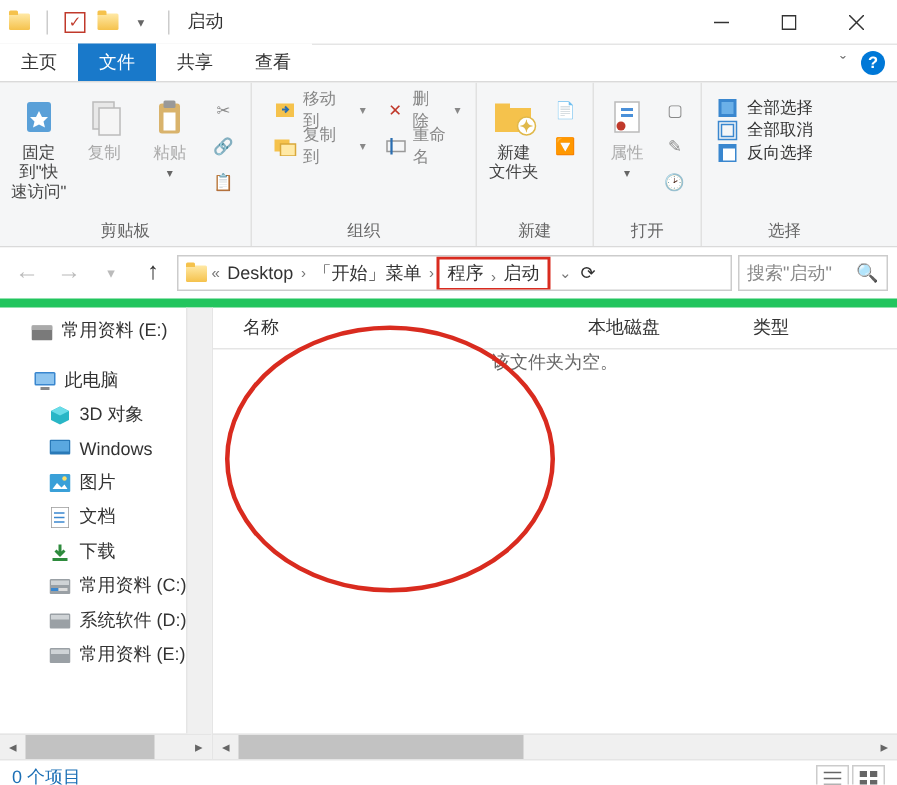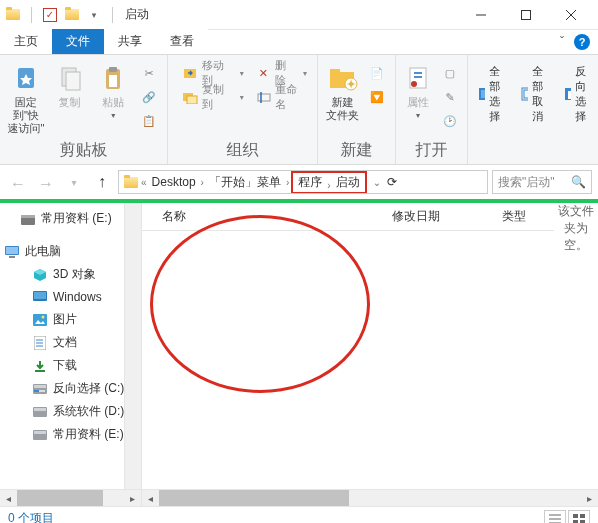--- a/index.html
+++ b/index.html
@@ -21,53 +21,53 @@
 .tabs-row { height:25px; background:#fff; display:flex; align-items:flex-end; border-bottom:1px solid #dadada; position:relative;}
 .tab { padding:4px 14px 4px; font-size:12px; color:#333; background:#fff; cursor:pointer;}
 .tab.active { background:#1979ca; color:#fff; }
 .ribbon-toggle { margin-left:auto; padding:4px 8px; color:#555; display:flex; align-items:center; gap:10px;}
 .help-circle { width:16px; height:16px; border-radius:50%; background:#0078d7; color:#fff; display:flex; align-items:center; justify-content:center; font-size:11px; font-weight:bold;}
 
 
 .ribbon { height:110px; background:#f5f6f7; display:flex; border-bottom:1px solid #dadada; }
 .rgroup { border-right:1px solid #e1e1e1; display:flex; flex-direction:column; padding:3px 6px 0; }
 .rgroup-body { flex:1; display:flex; align-items:flex-start; gap:4px; }
-.rgroup-label { text-align:center; font-size:16px; color:#666; padding:2px 0 3px; }
+.rgroup-label { text-align:center; font-size:11px; color:#666; padding:2px 0 3px; }
 .rbig { width:46px; display:flex; flex-direction:column; align-items:center; gap:2px; padding-top:4px; cursor:pointer;}
 .rbig .icon-lg { width:32px; height:32px; display:flex; align-items:center; justify-content:center;}
 .rbig .lbl { font-size:11px; color:#444; text-align:center; line-height:1.2; }
 .rbig.disabled .lbl { color:#aaa; }
 .rbig .chev { font-size:8px; color:#666; }
 .rstack { display:flex; flex-direction:column; gap:2px; padding-top:4px; }
 .rsmall { display:flex; align-items:center; gap:4px; font-size:11px; color:#888; height:22px; padding:0 4px; cursor:pointer;}
 .rsmall .ic { width:16px; height:16px; display:flex; align-items:center; justify-content:center;}
-.rchecks { display:flex; flex-direction:row; gap:12px; padding:6px 4px 0; font-size:11px; color:#333;}
+.rchecks { display:flex; flex-direction:column; gap:0; padding:6px 4px 0; font-size:11px; color:#333;}
 .rcheck-row { display:flex; align-items:center; gap:4px;}
 .rcheck-ic { width:16px; height:14px; }
 
 
 .addr-row { height:34px; display:flex; align-items:center; padding:4px 6px; gap:4px; background:#fff;}
 .nav-btn { width:24px; height:24px; display:flex; align-items:center; justify-content:center; color:#bbb; font-size:16px; cursor:pointer;}
 .nav-btn.enabled { color:#333; }
 .addr-box { flex:1; height:24px; border:1px solid #ccc; display:flex; align-items:center; padding:0 4px; gap:2px; overflow:hidden;}
 .crumb { display:flex; align-items:center; gap:4px; font-size:12px; color:#333; padding:0 3px; white-space:nowrap; cursor:pointer;}
 .crumb-sep { color:#777; font-size:10px;}
 .highlight-box { border:2px solid #d92b1f; padding:1px 2px; display:flex; align-items:flex-end; gap:2px;}
 .addr-right { display:flex; align-items:center; gap:6px; margin-left:4px;}
 .search-box { width:100px; height:24px; border:1px solid #ccc; display:flex; align-items:center; padding:0 5px; color:#888; gap:4px;}
 
 
-.main { display:flex; height:307px; border-top:4px solid #22c55e;}
+.main { display:flex; height:307px; border-top:6px solid #22c55e;}
 .sidebar { width:142px; border-right:1px solid #e5e5e5; overflow:hidden; position:relative;}
 .tree { padding:4px 0; }
 .tree-item { display:flex; align-items:center; gap:5px; padding:3px 0 3px 20px; font-size:12px; color:#333; cursor:pointer; white-space:nowrap;}
 .tree-item.l2 { padding-left:32px; }
 .tree-item.indent1 { padding-left:20px; }
 .tree-icon { width:16px; height:16px; display:flex; align-items:center; justify-content:center; flex-shrink:0;}
-.content { flex:1; position:relative; display:flex; }
+.content { flex:1; position:relative; display:flex; flex-direction:column;}
 .col-headers { height:28px; display:flex; align-items:center; border-bottom:1px solid #e5e5e5; font-size:12px; color:#333; padding-left:12px;}
 .ch { padding:0 8px; position:relative;}
 .ch.name { width:230px; }
 .ch.date { width:110px; }
 .ch.type { width:60px; }
 .empty-msg { text-align:center; color:#666; font-size:12px; }
 .red-ellipse { position:absolute; left:8px; top:12px; width:220px; height:178px; border:3px solid #d92b1f; border-radius:50%; pointer-events:none;}
 .hsbar { position:absolute; bottom:0; left:0; right:0; height:17px; background:#f0f0f0; border-top:1px solid #e5e5e5; display:flex; align-items:center;}
 .hsbar .arrow { width:17px; height:17px; display:flex; align-items:center; justify-content:center; color:#666; font-size:10px; cursor:pointer;}
 .hsbar .track { flex:1; position:relative; height:100%;}
@@ -299,20 +299,21 @@
         </div>
         <div class="rcheck-row">
           <svg class="rcheck-ic" width="16" height="14">
               <rect x="1" y="1" width="12" height="12" fill="#3a87cf"></rect>
               <rect x="4" y="4" width="8" height="8" fill="#fff"></rect>
             </svg>
           <span>反向选择</span>
         </div>
       </div>
     </div>
+    <div class="rgroup-label">选择</div>
   </div>
 </div>
 
 <div class="addr-row">
   <div class="nav-btn">←</div>
   <div class="nav-btn">→</div>
   <div class="nav-btn" style="font-size:10px;">▾</div>
   <div class="nav-btn enabled">↑</div>
   <div class="addr-box">
     <div class="tb-icon">
@@ -353,21 +354,21 @@
       <div class="tree-item indent1">
         <div class="tree-icon">
             <svg width="14" height="12">
               <rect width="14" height="10" y="2" fill="#7a7a7a" rx="1"></rect>
               <rect width="14" height="3" y="2" fill="#aaa"></rect>
             </svg>
           </div>
         <span>常用资料 (E:)</span>
       </div>
       <div style="height:10px;"></div>
-      <div class="tree-item" style="padding-left:4px;">
+      <div class="tree-item" style="padding-left:22px;">
         <div class="tree-icon">
             <svg width="16" height="14">
               <rect x="1" y="1" width="14" height="9" fill="#3a87cf" rx="1"></rect>
               <rect x="2" y="2" width="12" height="7" fill="#8fc5ef"></rect>
               <rect x="5" y="11" width="6" height="2" fill="#888"></rect>
             </svg>
           </div>
         <span>此电脑</span>
       </div>
       <div class="tree-item l2">
@@ -420,21 +421,21 @@
       </div>
       <div class="tree-item l2">
         <div class="tree-icon">
             <svg width="14" height="12">
               <rect width="14" height="10" y="1" fill="#9aa0a5" rx="1"></rect>
               <rect x="1" y="2" width="12" height="3" fill="#cfd3d6"></rect>
               <rect x="1" y="7" width="5" height="2" fill="#3a87cf"></rect>
               <rect x="6" y="7" width="6" height="2" fill="#ddd"></rect>
             </svg>
           </div>
-        <span>反向选择 (C:)</span>
+        <span>常用资料 (C:)</span>
       </div>
       <div class="tree-item l2">
         <div class="tree-icon">
             <svg width="14" height="12">
               <rect width="14" height="10" y="1" fill="#9aa0a5" rx="1"></rect>
               <rect x="1" y="2" width="12" height="3" fill="#cfd3d6"></rect>
             </svg>
           </div>
         <span>系统软件 (D:)</span>
       </div>
@@ -454,21 +455,21 @@
           <div class="thumb" style="left:0;width:80%;"></div>
         </div>
       <div class="arrow">▸</div>
     </div>
     <div class="vsbar"></div>
   </div>
 
   <div class="content">
     <div class="col-headers">
       <div class="ch name">名称</div>
-      <div class="ch date">修改日期</div>
+      <div class="ch date">本地磁盘</div>
       <div class="ch type">类型</div>
     </div>
     <div class="empty-msg">该文件夹为空。</div>
     <div class="red-ellipse"></div>
     <div class="hsbar">
       <div class="arrow">◂</div>
       <div class="track">
           <div class="thumb" style="left:0;width:45%;"></div>
         </div>
       <div class="arrow">▸</div>

